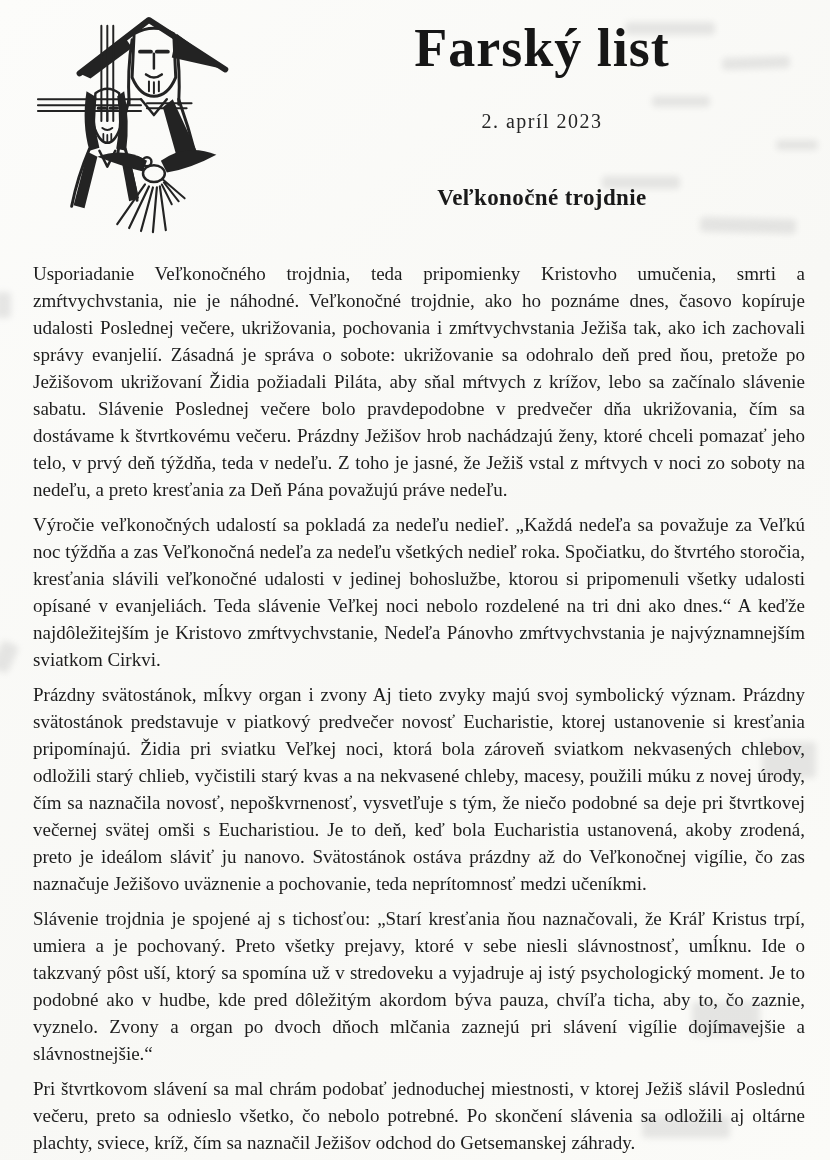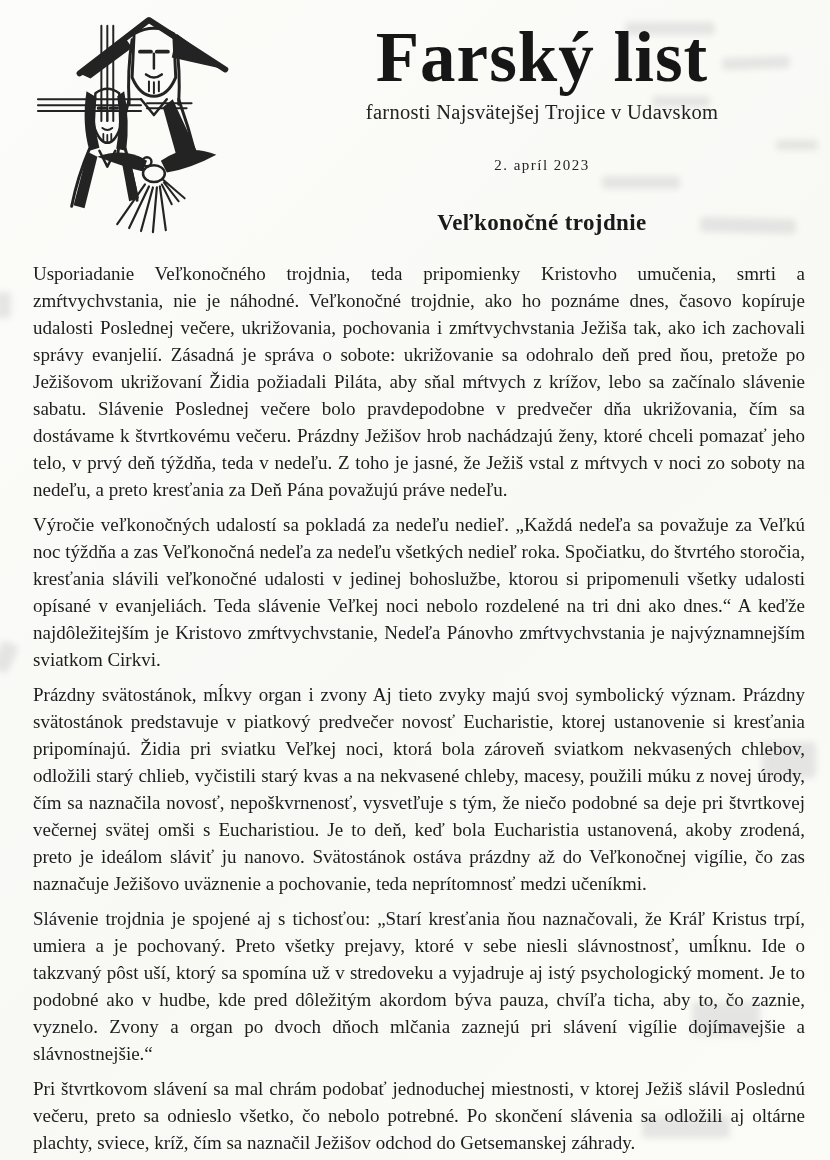--- a/index.html
+++ b/index.html
@@ -26,31 +26,31 @@
   }
   .logo {
     position: absolute; left: 30px; top: 10px;
     width: 228px; height: 228px;
   }
   .masthead-text {
     position: absolute; left: 268px; top: 20px; width: 548px;
     text-align: center;
   }
   .title {
-    font-size: 71px; font-weight: bold; letter-spacing: 1px;
+    font-size: 54px; font-weight: bold; letter-spacing: 1px;
     line-height: 1.05; color: #161616;
   }
   .subtitle {
     font-size: 20.5px; margin-top: 6px; letter-spacing: .3px; color: #222;
   }
   .date {
-    font-size: 15px; margin-top: 33px; letter-spacing: 1.5px; color: #242424;
+    font-size: 20px; margin-top: 33px; letter-spacing: 1.5px; color: #242424;
   }
   .heading {
-    font-size: 23px; font-weight: bold; margin-top: 36px;
+    font-size: 23px; font-weight: bold; margin-top: 52px;
     letter-spacing: .4px; color: #1a1a1a;
   }
   .body-text {
     position: absolute; left: 25px; top: 252px; width: 788px;
     font-size: 19px; line-height: 27px;
     text-align: justify;
     color: #1d1d1d;
   }
   .para { margin: 8px; }
   .b { font-weight: normal; }
@@ -120,21 +120,20 @@
       <circle class="ln" cx="118" cy="153" r="4.5" stroke-width="2.5"></circle>
       <path class="ln" d="M114,151 L108,148" stroke-width="2"></path>
       <path class="ln" d="M134,171 L156,190 M135,174 L150,193 M133,176 L143,196" stroke-width="2"></path>
 
       <path class="ln" d="M116,176 L88,216 M120,178 L100,220 M124,179 L112,223 M128,179 L124,224 M131,178 L137,222" stroke-width="2.2"></path>
     </svg>
   </div>
 
   <div class="masthead-text">
     <div class="title">Farský list</div>
-    <div class="subtitle">farnosti Najsvätejšej Trojice v Udavskom</div>
     <div class="date">2. apríl 2023</div>
     <div class="heading">Veľkonočné trojdnie</div>
   </div>
 
   <div class="body-text">
       <p class="para"><span>Usporiadanie Veľkonočného trojdnia, teda pripomienky Kristovho umučenia, smrti a zmŕtvychvstania, nie je náhodné. Veľkonočné trojdnie, ako ho poznáme dnes, časovo kopíruje udalosti Poslednej večere, ukrižovania, pochovania i zmŕtvychvstania Ježiša tak, ako ich zachovali správy evanjelií. Zásadná je správa o sobote: ukrižovanie sa odohralo deň pred ňou, pretože po Ježišovom ukrižovaní Židia požiadali Piláta, aby sňal mŕtvych z krížov, lebo sa začínalo slávenie sabatu. Slávenie Poslednej večere bolo pravdepodobne v predvečer dňa ukrižovania, čím sa dostávame k štvrtkovému večeru. Prázdny Ježišov hrob nachádzajú ženy, ktoré chceli pomazať jeho telo, v prvý deň týždňa, teda v nedeľu. Z toho je jasné, že Ježiš vstal z mŕtvych v noci zo soboty na nedeľu, a preto kresťania za Deň Pána považujú práve nedeľu.</span></p>
       <p class="para"><span>Výročie veľkonočných udalostí sa pokladá za nedeľu nedieľ. „Každá nedeľa sa považuje za Veľkú noc týždňa a zas Veľkonočná nedeľa za nedeľu všetkých nedieľ roka. Spočiatku, do štvrtého storočia, kresťania slávili veľkonočné udalosti v jedinej bohoslužbe, ktorou si pripomenuli všetky udalosti opísané v evanjeliách. Teda slávenie Veľkej noci nebolo rozdelené na tri dni ako dnes.“ A keďže najdôležitejším je Kristovo zmŕtvychvstanie, Nedeľa Pánovho zmŕtvychvstania je najvýznamnejším sviatkom Cirkvi.</span></p>
       <p class="para"><span class="b">Prázdny svätostánok, mĺkvy organ i zvony</span><span> Aj tieto zvyky majú svoj symbolický význam. Prázdny svätostánok predstavuje v piatkový predvečer novosť Eucharistie, ktorej ustanovenie si kresťania pripomínajú. Židia pri sviatku Veľkej noci, ktorá bola zároveň sviatkom nekvasených chlebov, odložili starý chlieb, vyčistili starý kvas a na nekvasené chleby, macesy, použili múku z novej úrody, čím sa naznačila </span><span class="b">novosť, nepoškvrnenosť,</span><span> vysvetľuje s tým, že niečo podobné sa deje pri štvrtkovej večernej </span><span class="b">svätej</span><span> omši s Eucharistiou. Je to deň, keď bola Eucharistia ustanovená, akoby zrodená, preto je ideálom sláviť ju nanovo. Svätostánok ostáva prázdny až do Veľkonočnej vigílie, čo zas naznačuje Ježišovo uväznenie a pochovanie, teda neprítomnosť medzi učeníkmi.</span></p>
       <p class="para"><span>Slávenie trojdnia je spojené aj s tichosťou: „Starí kresťania ňou naznačovali, že Kráľ Kristus trpí, umiera a je pochovaný. Preto všetky prejavy, ktoré v sebe niesli slávnostnosť, umĺknu. Ide o takzvaný pôst uší, ktorý sa spomína už v stredoveku a vyjadruje aj istý psychologický moment. Je to podobné ako v hudbe, kde pred dôležitým akordom býva pauza, chvíľa ticha, aby to, čo zaznie, vyznelo. Zvony a organ po dvoch dňoch mlčania zaznejú pri slávení vigílie dojímavejšie a slávnostnejšie.“</span></p>
       <p class="para"><span>Pri štvrtkovom slávení sa mal chrám podobať jednoduchej miestnosti, v ktorej Ježiš slávil Poslednú večeru, preto sa odnieslo všetko, čo nebolo potrebné. Po skončení slávenia sa odložili aj oltárne plachty, sviece, kríž, čím sa naznačil Ježišov odchod do Getsemanskej záhrady.</span></p>

